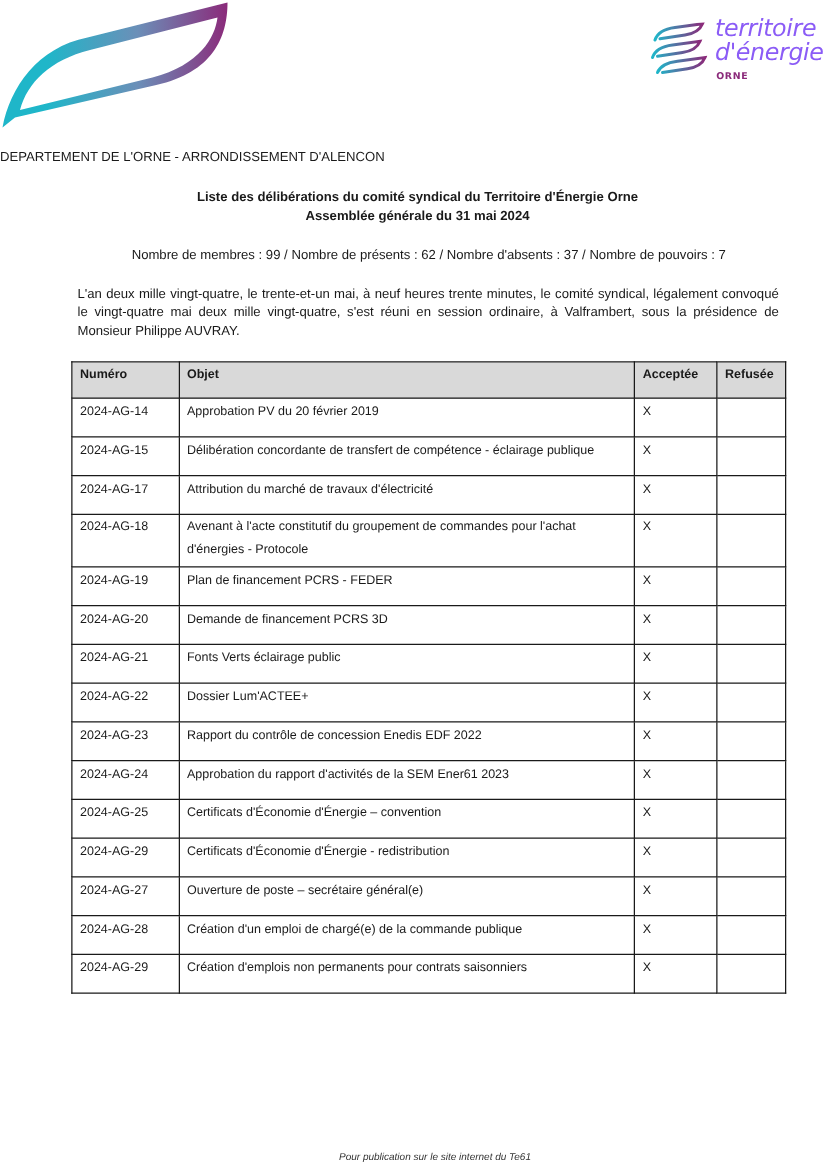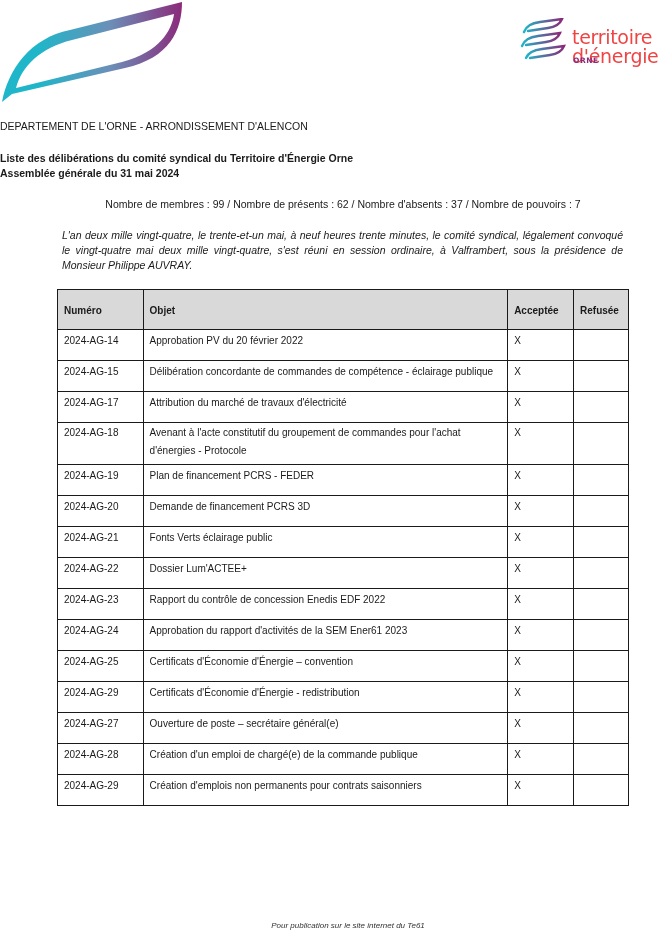--- a/index.html
+++ b/index.html
@@ -1,37 +1,37 @@
 <!DOCTYPE html>
 <html><head>
 <meta charset="utf-8">
 <style>
   html, body { margin: 0; padding: 0; background: #ffffff; }
   body { width: 668px; height: 939px; position: relative; overflow: hidden;
          font-family: "Liberation Sans", sans-serif; color: #1a1a1a; }
   .swoosh { position: absolute; left: 0; top: 0; width: 190px; height: 110px; }
   .logo { position: absolute; left: 520px; top: 14px; width: 145px; height: 56px; }
   .logo-mark { position: absolute; left: 0; top: 4px; width: 46px; height: 42px; }
-  .logo-text { position: absolute; left: 52px; top: 14px; font-family: "DejaVu Sans", sans-serif;
-               color: #ef4444; font-size: 19px; line-height: 19px; letter-spacing: -0.3px; }
+  .logo-text { position: absolute; left: 52px; top: 0; font-family: "DejaVu Sans", sans-serif;
+               color: #8b5cf6; font-size: 19px; line-height: 19px; letter-spacing: -0.3px; font-style: italic; }
   .logo-sub { position: absolute; left: 53px; top: 42px; font-size: 7.5px; color: #8b2a7a;
               font-weight: bold; letter-spacing: 0.5px; font-family: "DejaVu Sans", sans-serif; text-align: right; }
 
   .dept { position: absolute; top: 120px; left: 0; width: 668px; text-align: left; font-size: 10.5px; }
-  .title { position: absolute; top: 151px; left: 0; width: 668px; text-align: left; font-size: 10.5px;
+  .title { position: absolute; top: 151px; left: 0; width: 668px; text-align: center; font-size: 10.5px;
            font-weight: bold; line-height: 15px; }
   .counts { position: absolute; top: 198px; left: 0; width: 686px; text-align: center; font-size: 10.5px; }
   .intro { position: absolute; top: 228px; left: 62px; width: 561px; font-size: 10.5px; line-height: 15px;
-           text-align: justify; font-style: italic; }
+           text-align: justify; }
 
   table.delib { position: absolute; top: 289px; left: 57px; width: 572px; border-collapse: collapse;
                 font-size: 10px; }
   table.delib th, table.delib td { border: 1px solid #1a1a1a; vertical-align: top; padding: 5px 6px 0 6px;
                                    text-align: left; font-weight: normal; }
-  table.delib th { background: #d9d9d9; height: 24px; font-weight: bold; padding-top: 15px; }
+  table.delib th { background: #d9d9d9; height: 24px; font-weight: bold; padding-top: 4px; }
   table.delib td { height: 25px; }
   table.delib tr.tall td { height: 40px; line-height: 18px; padding-top: 1px; }
   .c-num { width: 73px; }
   .c-obj { width: 355px; }
   .c-acc { width: 53px; text-align: left; }
   .c-ref { width: 42px; }
   td.c-acc { text-align: center; }
 
   .footer { position: absolute; top: 921px; left: 0; width: 696px; text-align: center; font-size: 8px;
             font-style: italic; color: #333; }
@@ -87,27 +87,27 @@
     <tr>
       <th class="c-num">Numéro</th>
       <th class="c-obj">Objet</th>
       <th class="c-acc">Acceptée</th>
       <th class="c-ref">Refusée</th>
     </tr>
   </thead>
   <tbody id="rows">
       <tr>
         <td class="c-num">2024-AG-14</td>
-        <td class="c-obj">Approbation PV du 20 février 2022</td>
+        <td class="c-obj">Approbation PV du 20 février 2019</td>
         <td class="c-acc">X</td>
         <td class="c-ref"></td>
       </tr>
       <tr>
         <td class="c-num">2024-AG-15</td>
-        <td class="c-obj">Délibération concordante de commandes de compétence - éclairage publique</td>
+        <td class="c-obj">Délibération concordante de transfert de compétence - éclairage publique</td>
         <td class="c-acc">X</td>
         <td class="c-ref"></td>
       </tr>
       <tr>
         <td class="c-num">2024-AG-17</td>
         <td class="c-obj">Attribution du marché de travaux d'électricité</td>
         <td class="c-acc">X</td>
         <td class="c-ref"></td>
       </tr>
       <tr class="tall">

